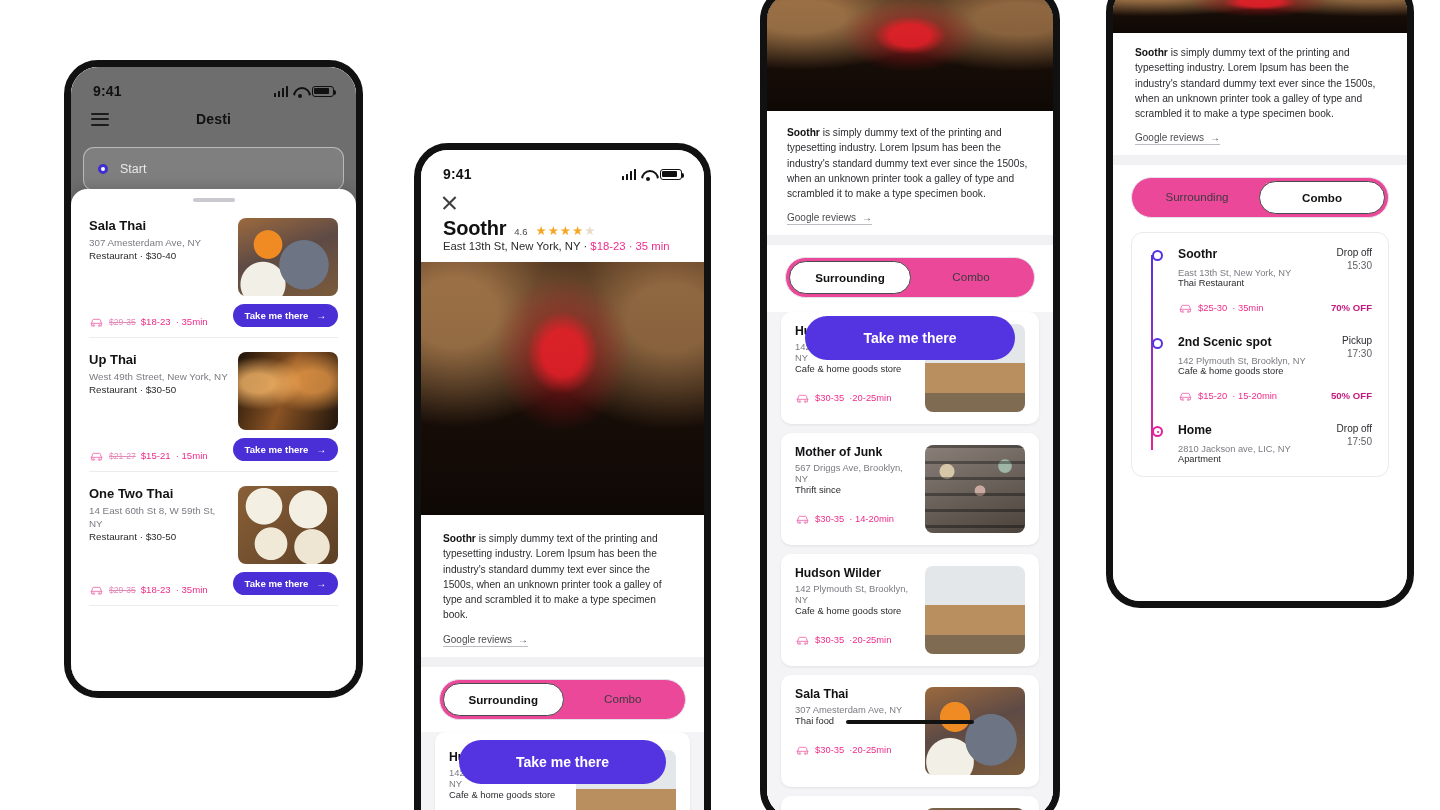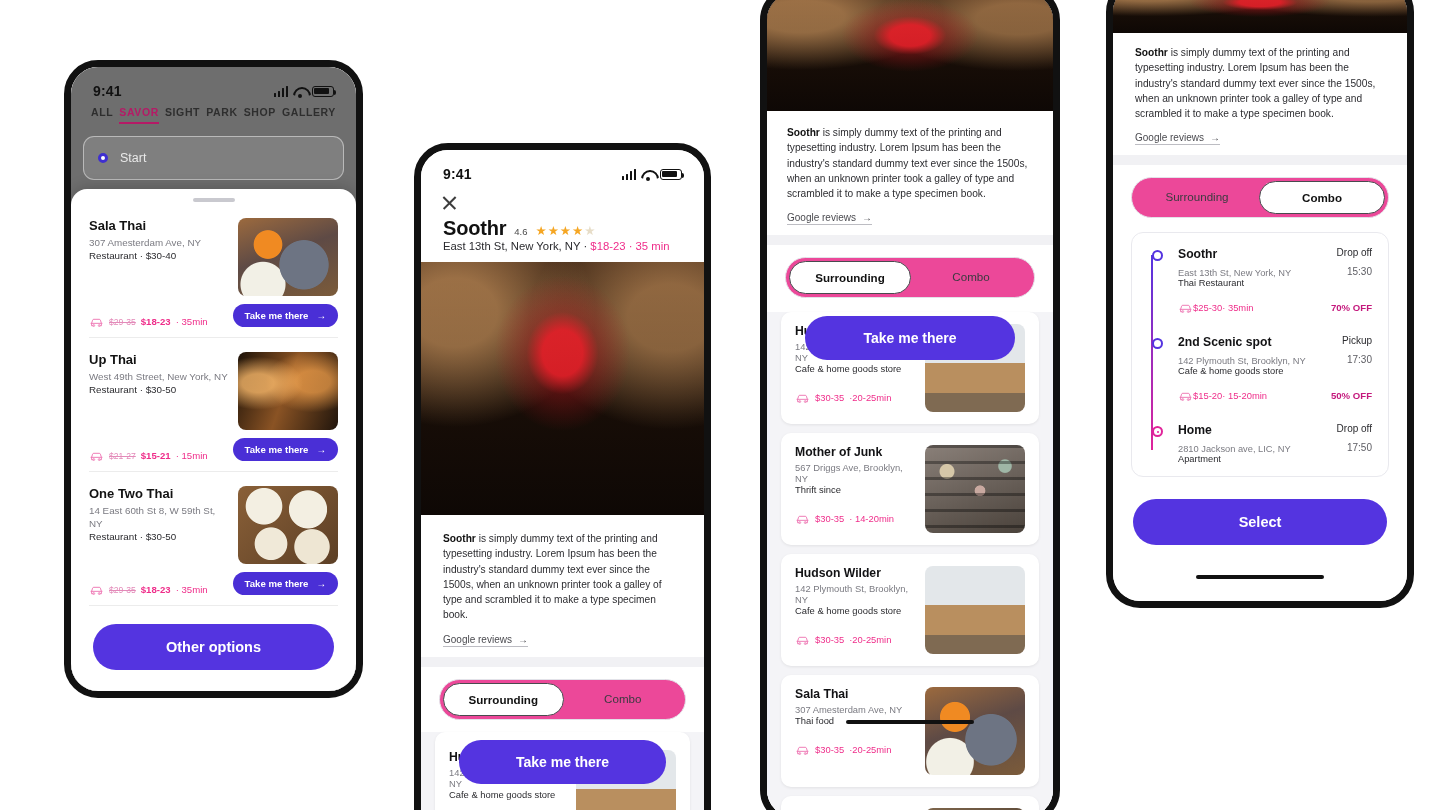--- a/index.html
+++ b/index.html
@@ -79,21 +79,21 @@
     display:flex; justify-content:space-between; gap: 10px;
     padding: 14px 0 10px; border-bottom: 1px solid #ececec; position:relative;
   }
   .poi:last-child { border-bottom: 1px solid #ececec; }
   .poi-left { display:flex; flex-direction:column; justify-content:space-between; flex:1; min-width:0; }
   .poi-name { font-size: 13px; font-weight: 700; color:#121212; }
   .poi-addr { font-size: 9.8px; color:#7b7b82; margin-top: 3px; line-height:1.35; }
   .poi-cat  { font-size: 9.8px; color:#2b2b2f; line-height:1.35;}
   .poi-meta { display:flex; align-items:center; gap:5px; font-size:9.6px; margin-top: 16px; white-space:nowrap; }
   .poi-old { color:#e38ab9; text-decoration: line-through; font-size:8.6px;}
-  .poi-new { color:#ef2d8a; font-weight:700;text-align:right; }
+  .poi-new { color:#ef2d8a; font-weight:400;text-align:right; }
   .poi-time { color:#ef2d8a; }
   .carIcon { width:15px; height:11px; flex:none; }
   .poi-right { width: 100px; display:flex; flex-direction:column; align-items:flex-end; gap:8px; flex:none;}
   .thumb { width:100px; height:78px; border-radius:8px; background-size: cover; background-position:center; }
   .btn-take {
     background:#4a2fd6; color:#fff; font-size:9.6px; font-weight:700;
     border:none; border-radius:20px; padding: 6px 12px;
     display:flex; align-items:center; gap:8px; cursor:pointer; white-space:nowrap;
   }
   .p1-bottom { padding: 18px 22px 22px; }
@@ -170,23 +170,23 @@
     background:#fff; border: 2px solid #5434e0;
   }
   .stop.last .node { border-color:#e0249a; }
   .stop.last .node::after { content:""; position:absolute; left:2.5px; top:2.5px; width:2px;height:2px;border-radius:50%;background:#e0249a;}
   .stop-row { display:flex; justify-content:space-between; align-items:flex-start; gap:8px;}
   .stop-name { font-size: 12.2px; font-weight:700; color:#121214; }
   .stop-addr { font-size: 9.3px; color:#7b7b82; margin-top:7px;}
   .stop-cat  { font-size: 9.3px; color:#2b2b2f; }
   .stop-right { text-align:right; flex:none; }
   .stop-kind { font-size: 10px; color:#2b2b2f; }
-  .stop-time { font-size: 10px; color:#5d5d63; margin-top:8px;}
+  .stop-time { font-size: 10px; color:#5d5d63; margin-top:2px;}
   .stop-meta { display:flex; justify-content:space-between; align-items:center; margin-top: 14px; }
-  .stop-meta .left { display:flex; align-items:center; font-size:9.4px; color:#ef2d8a; }
+  .stop-meta .left { display:flex; align-items:center; gap:5px; font-size:9.4px; color:#ef2d8a; }
   .stop-meta .off { font-size:9.6px; font-weight:700; color:#c4187c; }
   .p4-bottom { padding: 22px 20px 0; }
 
   
   .img-salathai {
     background-color:#8a5a34;
     background-image:
       radial-gradient(circle at 30% 34%, #f08a22 0 16%, transparent 17%),
       radial-gradient(circle at 66% 60%, #6d7483 0 30%, transparent 31%),
       radial-gradient(circle at 68% 58%, #e4d46a 0 16%, transparent 17%),
@@ -259,29 +259,29 @@
                 <i></i>
                 <i></i>
                 <i></i>
                 <i></i>
               </span>
             <span class="wifi"></span>
             <span class="batt"></span>
           </span>
         </div>
 
-
-        <div class="p1-tabs">
-          <div class="p1-tab">ALL</div>
-          <div class="p1-tab active">SAVOR</div>
-          <div class="p1-tab">SIGHT</div>
-          <div class="p1-tab">PARK</div>
-          <div class="p1-tab">SHOP</div>
-          <div class="p1-tab">GALLERY</div>
-        </div>
+        <div class="p1-appbar">
+          <div class="burger">
+              <span></span>
+              <span></span>
+              <span></span>
+            </div>
+          <div class="p1-title">Desti</div>
+        </div>
+
 
         <div class="p1-start">
           <span class="dot-start"></span>
           <span>Start</span>
         </div>
       </div>
 
       <div class="sheet" id="p1sheet">
         <div class="grabber"></div>
 
@@ -363,23 +363,20 @@
               <div class="thumb img-onetwothai"></div>
               <button class="btn-take">
                 <span>Take me there</span>
                 <span>→</span>
               </button>
             </div>
           </div>
 
         </div>
 
-        <div class="p1-bottom">
-          <button class="btn-primary">Other options</button>
-        </div>
       </div>
     </div>
   </div>
 
   <div class="phone" id="phone2">
     <div class="screen">
       <div class="statusbar">
         <span>9:41</span>
         <span class="status-icons">
           <span class="sig">
@@ -637,22 +634,16 @@
               <div class="stop-cat">Apartment</div>
             </div>
             <div class="stop-right">
               <div class="stop-kind">Drop off</div>
               <div class="stop-time">17:50</div>
             </div>
           </div>
         </div>
       </div>
 
-      <div class="p4-bottom">
-        <button class="btn-primary">Select</button>
-        <div style="margin-top: 30px;">
-            <div class="homebar"></div>
-          </div>
-      </div>
     </div>
   </div>
 
 </div>
 
 </body></html>

